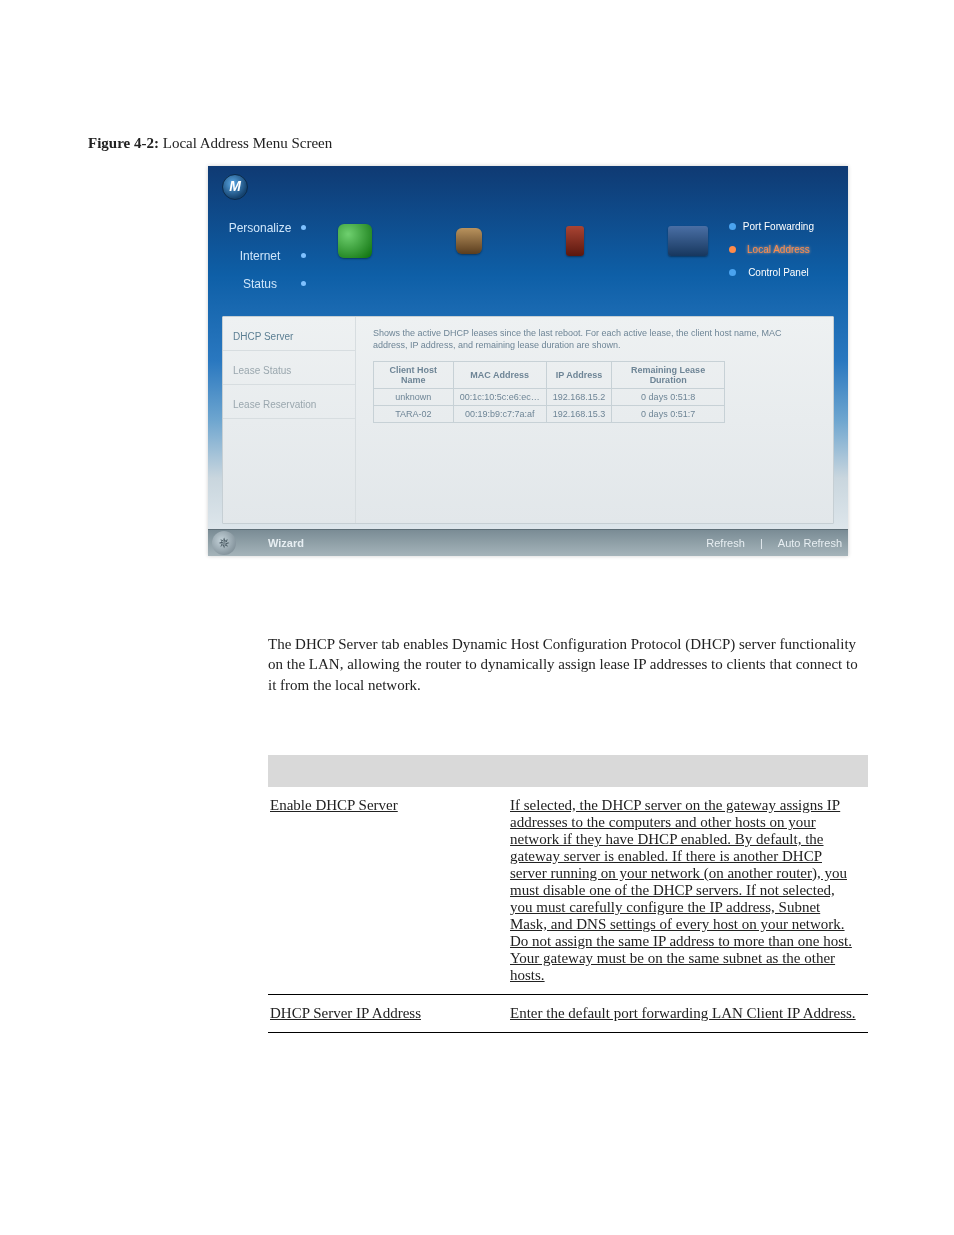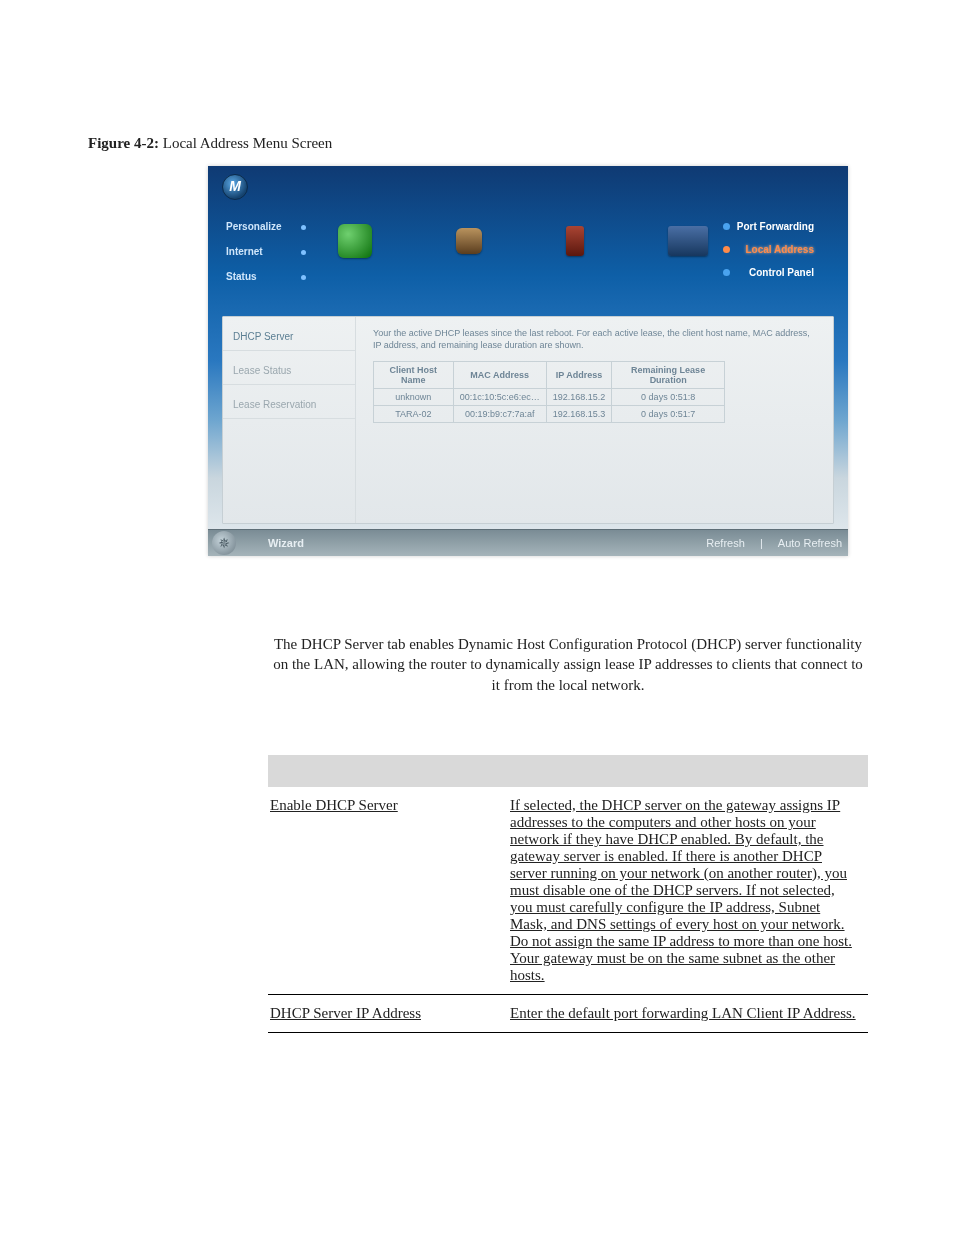--- a/index.html
+++ b/index.html
@@ -33,31 +33,31 @@
   .logo {
     position: absolute; left: 14px; top: 8px;
     width: 24px; height: 24px; border-radius: 50%;
     background: radial-gradient(circle at 40% 35%, #5aa8e6 0%, #15436f 70%);
     border: 1px solid #0b2b4b;
     color:#fff; font-weight:700; font-size:14px; text-align:center; line-height:22px;
     font-family: Arial, sans-serif; font-style: italic;
   }
   .left-nav {
     position: absolute; left: 18px; top: 55px;
-    color:#cfe6fb; font-size: 10px; font-weight:700; text-align:left;
+    color:#cfe6fb; font-size: 12px; font-weight:400; text-align:center;
     width: 80px;
   }
   .left-nav div { margin-bottom: 14px; position:relative; padding-right:12px; }
   .left-nav div::after{
     content:""; position:absolute; right:0; top:4px; width:5px;height:5px;border-radius:50%;
     background:#7fc1ff;
   }
   .right-nav {
-    position:absolute; right:34px; top:55px; color:#fff; font-size:10px; font-weight:700;
-    text-align:right;
+    position:absolute; right:34px; top:55px; color:#fff; font-size:10px; font-weight:400;
+    text-align:center;
   }
   .right-nav div{ margin-bottom:12px; position:relative; padding-left:14px; }
   .right-nav div::before{
     content:""; position:absolute; left:0; top:2px; width:7px;height:7px;border-radius:50%;
     background:#4aa3ef;
   }
   .right-nav .sel{ color:#ff8b4a; text-shadow:0 0 3px #ffb88a; }
   .right-nav .sel::before{ background:#ff8b4a; }
 
   .center-icons {
@@ -110,21 +110,20 @@
   .wizard{ margin-left:32px; font-weight:700;}
   .refresh{ margin-left:auto; }
   .refresh span{ margin:0 6px; }
 
   
   .body-text {
     margin: 78px 0 0 180px;
     font-size: 15px;
     line-height: 1.35;
     max-width: 600px;
-    text-align: center;
   }
 
   
   .param-wrap { margin: 60px 0 0 180px; width: 600px; text-decoration: underline; }
   .param-head {
     height: 32px; background:#d9d9d9;
   }
   table.params {
     width:100%; border-collapse: collapse; font-size:15px;
   }
@@ -167,21 +166,21 @@
       <div>Control Panel</div>
     </div>
 
     <div class="panel">
       <div class="panel-side">
         <div class="sel">DHCP Server</div>
         <div>Lease Status</div>
         <div>Lease Reservation</div>
       </div>
 
-      <div class="desc">Your the active DHCP leases since the last reboot. For each active lease, the client host name, MAC address, IP address, and remaining lease duration are shown.</div>
+      <div class="desc">Shows the active DHCP leases since the last reboot. For each active lease, the client host name, MAC address, IP address, and remaining lease duration are shown.</div>
 
       <table class="lease">
         <tbody>
             <tr>
           <th>Client Host Name</th>
           <th>MAC Address</th>
           <th>IP Address</th>
           <th>Remaining Lease Duration</th>
         </tr>
         <tr>

